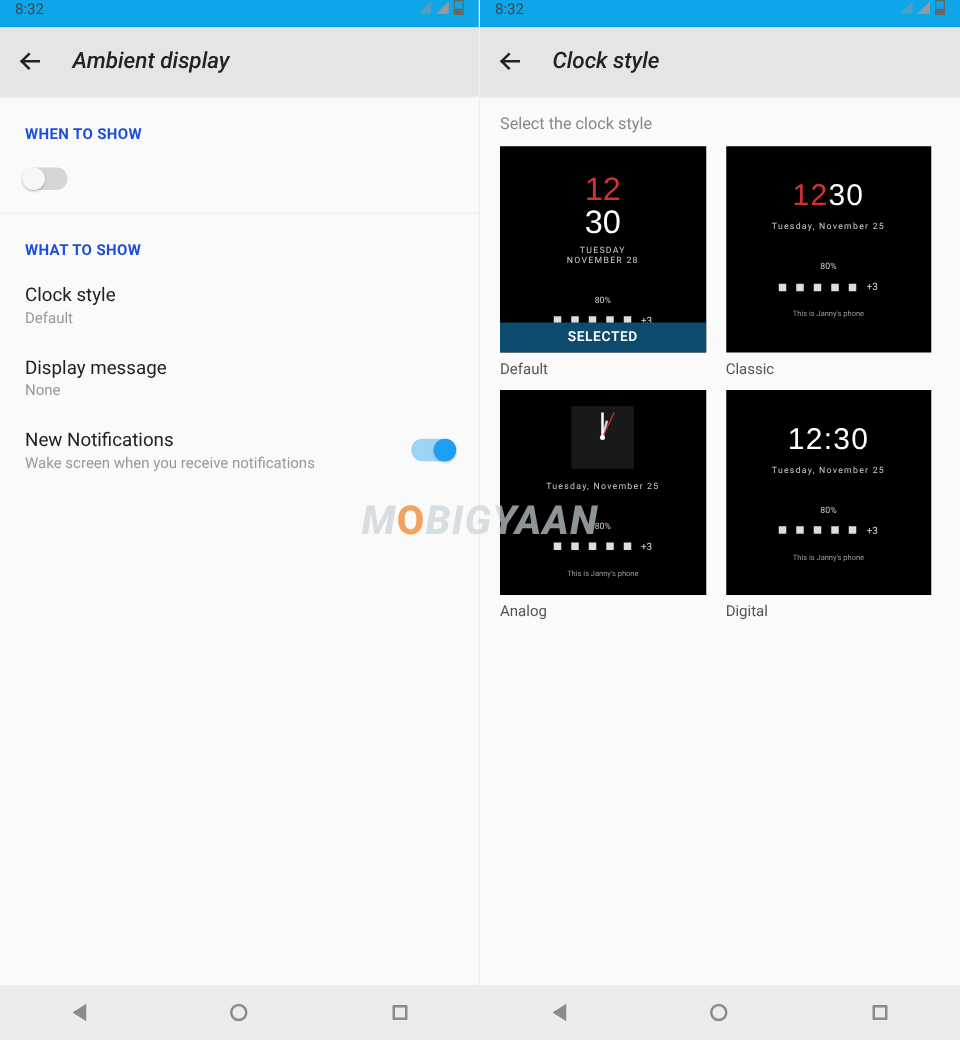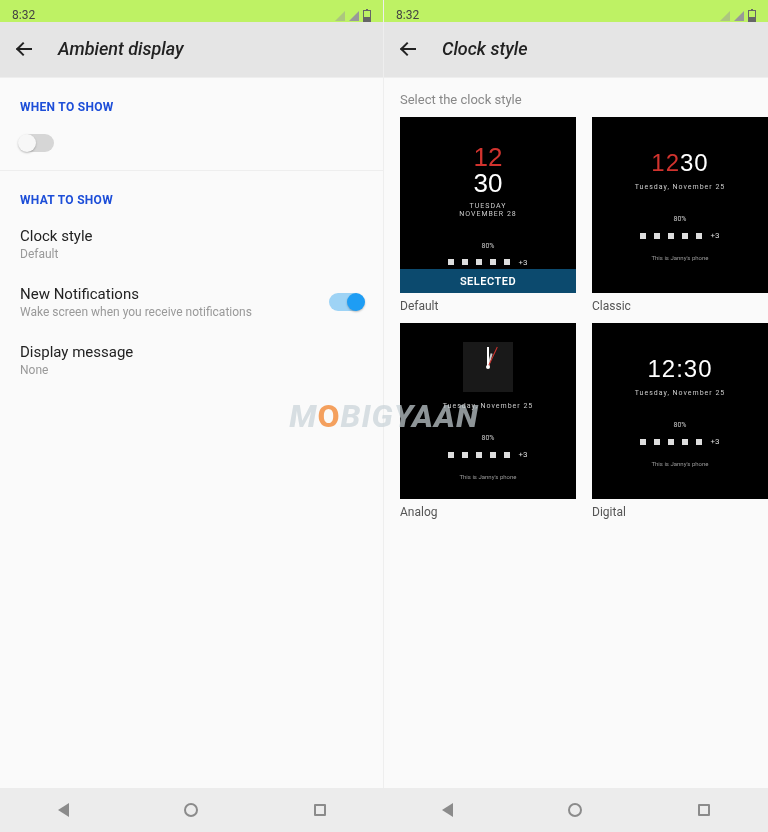--- a/index.html
+++ b/index.html
@@ -20,26 +20,26 @@
     flex-direction: column;
     background: #fafafa;
     position: relative;
   }
   .screen:first-child { border-right: 1px solid #eee; }
 
   
   .statusbar {
     height: 22px;
     display: flex;
-    align-items: flex-end;
+    align-items: flex-start;
     justify-content: space-between;
     padding: 0 12px;
     font-size: 12px;
     color: #444;
-    background: #bef264;
+    background: #0ea5e9;
   }
   .statusbar .right { display: flex; gap: 4px; align-items: center; }
   .status-batt {
     width: 8px; height: 12px; border: 1px solid #666; position: relative;
   }
   .status-batt::after {
     content:""; position:absolute; left:2px; top:-2px; width:2px; height:1px; background:#666;
   }
   .status-batt .fill { position:absolute; bottom:0; left:0; right:0; height:40%; background:#666; }
   .status-sig {
@@ -105,21 +105,21 @@
   .switch.on .knob { right: -2px; background: #1e9df4; }
   .switch.off { background: #d6d6d6; }
   .switch.off .knob { left: -2px; background: #f7f7f7; }
 
   
   .select-hint { font-size: 13px; color: #888; padding: 14px 16px 10px 16px; }
   .grid {
     display: grid;
     grid-template-columns: 1fr 1fr;
     gap: 10px 16px;
-    padding: 0 0 20px 16px;
+    padding: 0 23px 20px 16px;
   }
   .card { display:flex; flex-direction: column; gap: 6px; }
   .preview {
     background:#000; color:#eee; aspect-ratio: 1 / 1; width: 100%;
     display:flex; flex-direction: column; align-items:center; justify-content:center;
     position:relative; overflow:hidden;
   }
   .preview .sel {
     position:absolute; bottom:0; left:0; right:0; height:24px;
     background:#0c4a6e; color:#fff; font-size:11px; font-weight:600;
@@ -222,33 +222,33 @@
 
     <div class="row">
       <div class="texts">
         <div class="title">Clock style</div>
         <div class="sub">Default</div>
       </div>
     </div>
 
     <div class="row">
       <div class="texts">
+        <div class="title">Display message</div>
+        <div class="sub">None</div>
+      </div>
+    </div>
+
+    <div class="row">
+      <div class="texts">
         <div class="title">New Notifications</div>
         <div class="sub">Wake screen when you receive notifications</div>
       </div>
       <div class="switch on">
           <div class="knob"></div>
         </div>
-    </div>
-
-    <div class="row">
-      <div class="texts">
-        <div class="title">Display message</div>
-        <div class="sub">None</div>
-      </div>
     </div>
   </div>
 
   <div class="screen">
     <div class="statusbar">
       <span>8:32</span>
       <span class="right">
         <span class="status-sig gray"></span>
         <span class="status-sig"></span>
         <span class="status-batt">

